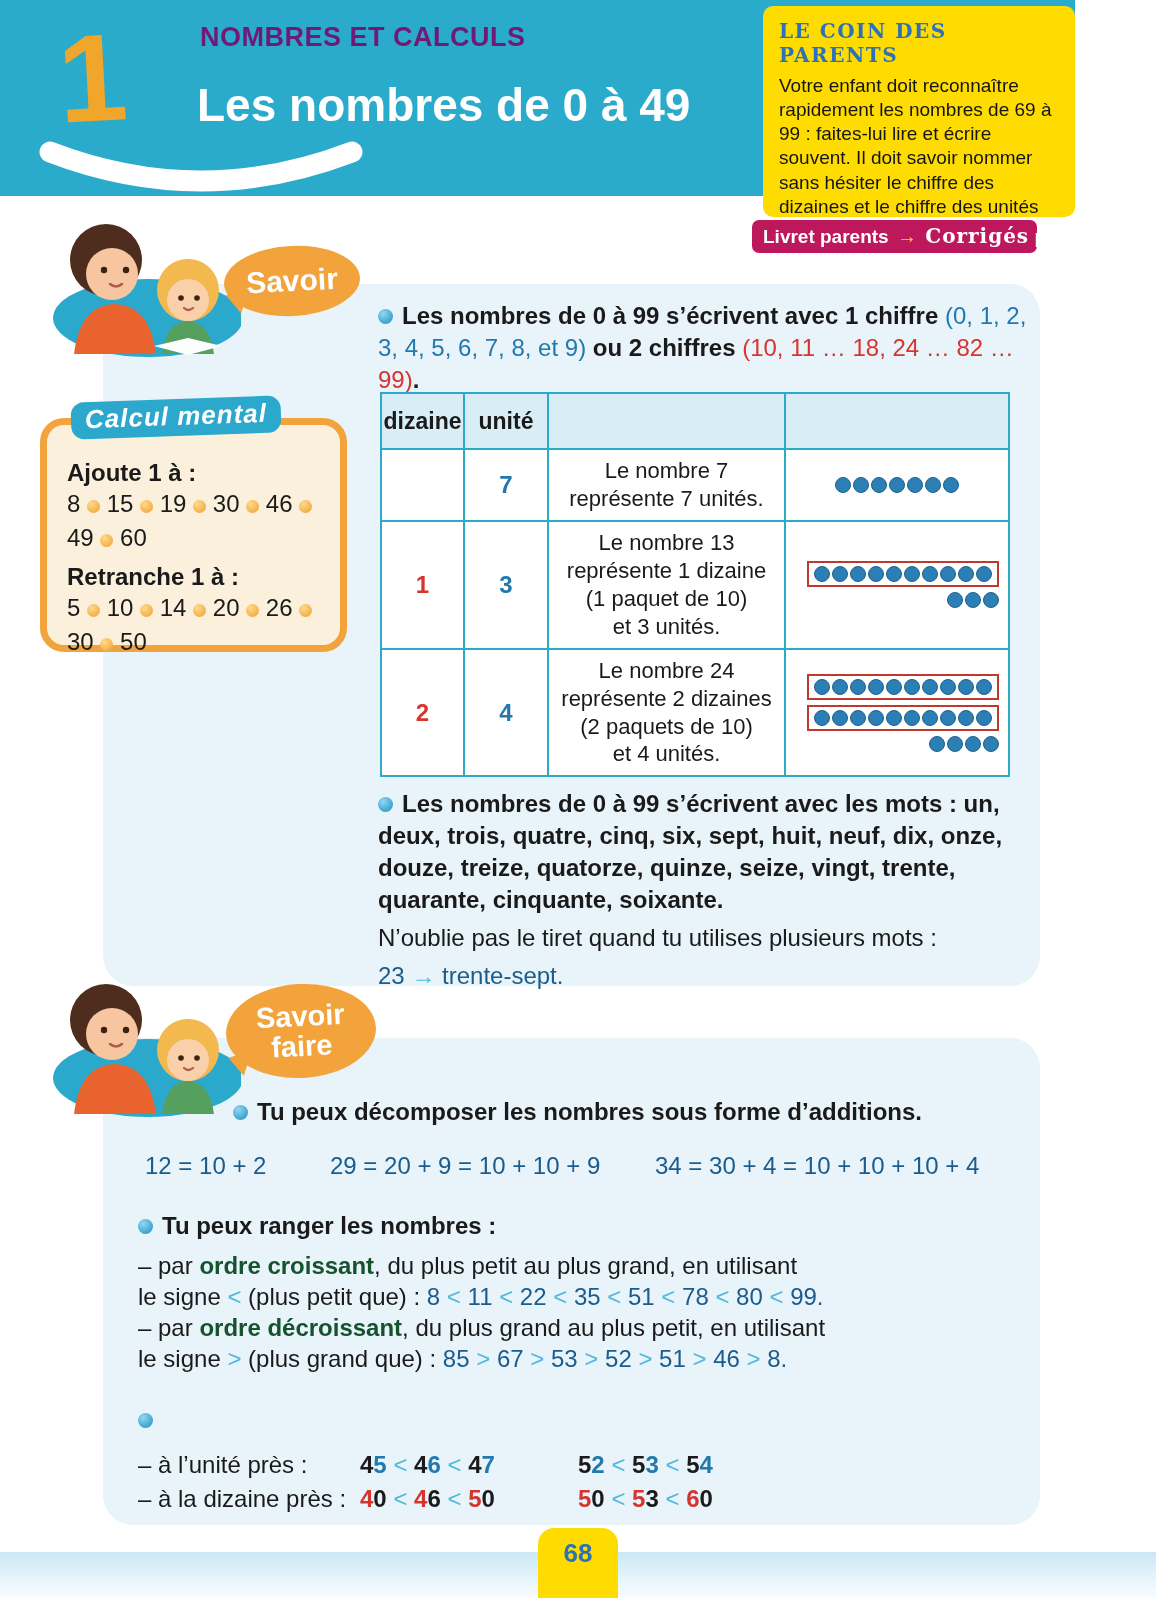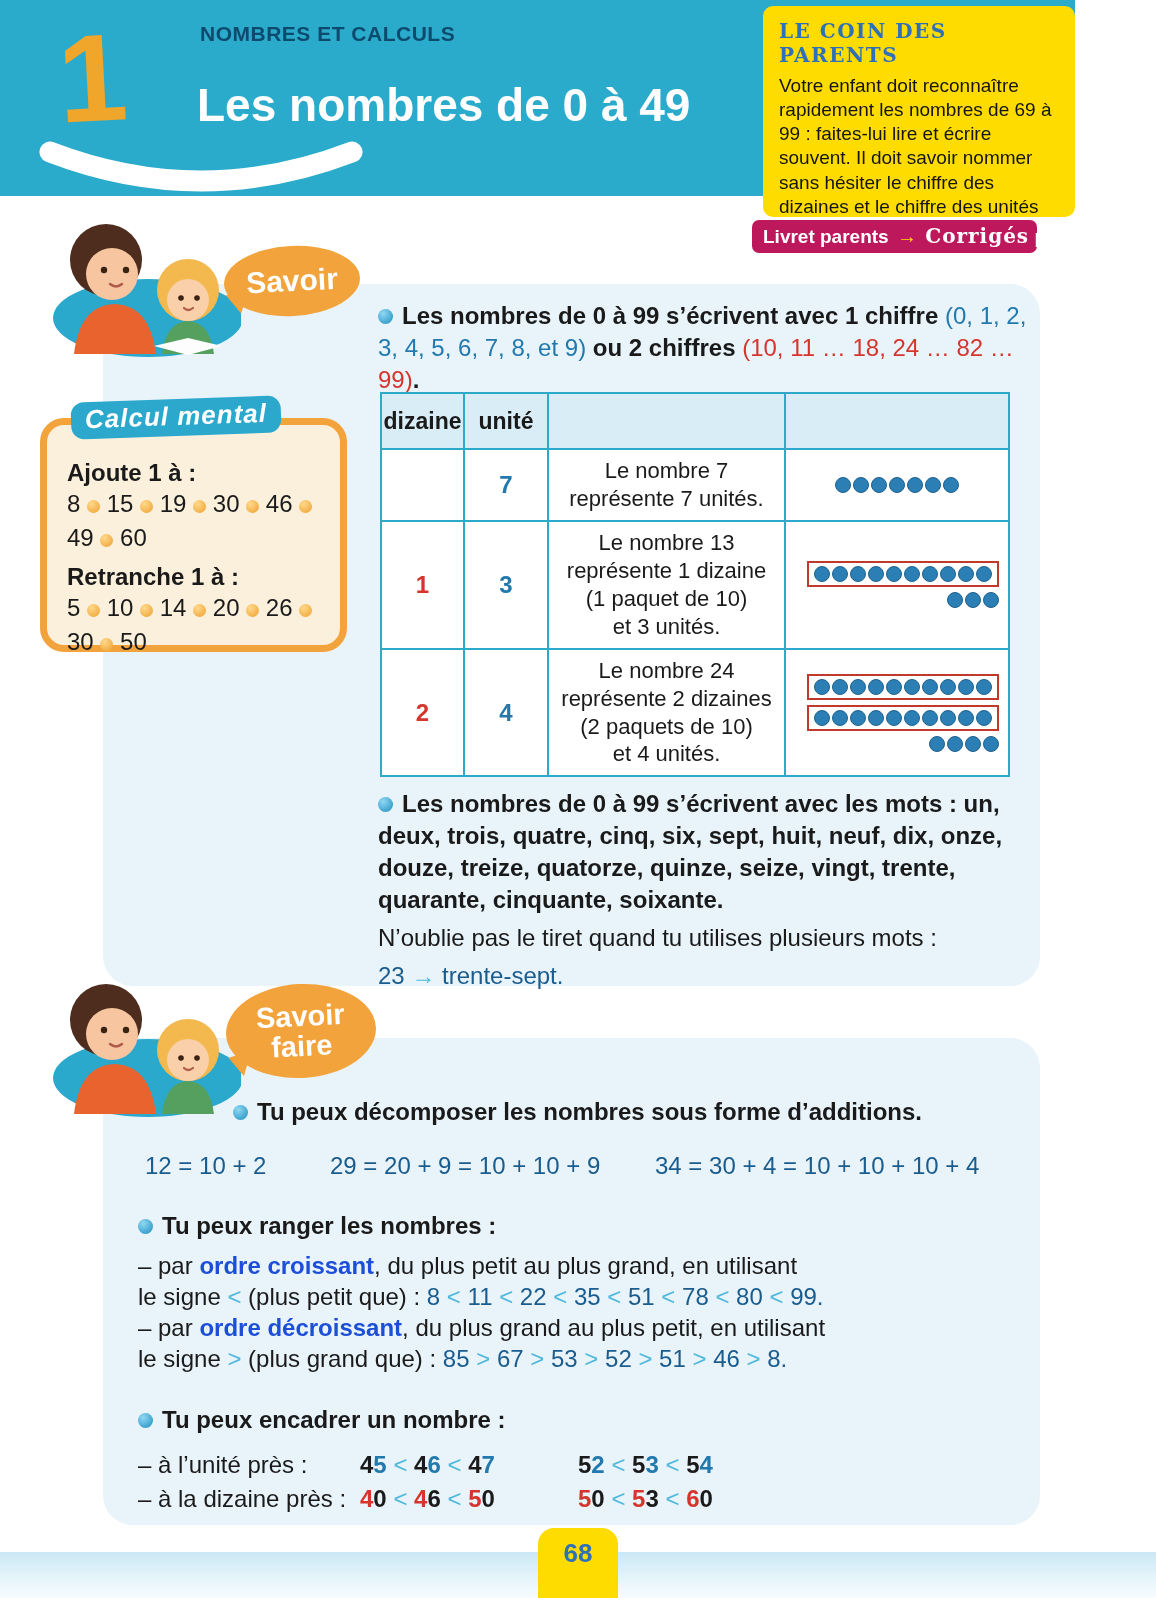--- a/index.html
+++ b/index.html
@@ -5,22 +5,22 @@
   html,body{margin:0;padding:0;background:#fff;}
   .page{position:relative;width:1156px;height:1598px;background:#ffffff;overflow:hidden;
         font-family:"Liberation Sans",sans-serif;color:#1a1a1a;}
 
   
   .topbar{position:absolute;left:0;top:0;width:1075px;height:196px;background:#2aabcb;
           border-bottom-right-radius:44px;}
   .unit-number{position:absolute;left:58px;top:16px;font-size:124px;font-weight:bold;
                color:#f0a52b;line-height:1;transform:rotate(-3deg);}
   .smile{position:absolute;left:36px;top:138px;}
-  .category{position:absolute;left:200px;top:22px;font-size:21px;font-weight:bold;
-            color:#0c4a6e;letter-spacing:.5px;}
+  .category{position:absolute;left:200px;top:22px;font-size:27px;font-weight:bold;
+            color:#701a75;letter-spacing:.5px;}
   .title{position:absolute;left:197px;top:78px;margin:0;font-size:46px;font-weight:bold;color:#ffffff;}
 
   
   .parents-box{position:absolute;left:763px;top:6px;width:312px;height:211px;background:#ffdc00;
                border-radius:10px;padding:13px 16px 10px 16px;box-sizing:border-box;z-index:5;}
   .parents-title{font-family:"DejaVu Serif","Liberation Serif",serif;font-size:20px;font-weight:bold;
                  color:#2d71b8;letter-spacing:1.5px;margin-bottom:7px;}
   .parents-body{margin:0;font-size:19px;line-height:1.27;color:#151515;}
   .livret-bar{position:absolute;left:752px;top:220px;width:285px;height:33px;background:#be185d;
               border-radius:7px;color:#fff;font-size:19px;font-weight:bold;line-height:33px;
@@ -87,21 +87,21 @@
   .dot{width:16px;height:16px;border-radius:50%;background:#2b7fb5;border:1px solid #1f618d;box-sizing:border-box;}
 
   
   .sf-b1{position:absolute;left:233px;top:1096px;width:760px;z-index:6;}
   .eq-row{position:absolute;left:103px;top:1152px;width:937px;height:34px;z-index:6;}
   .eq{position:absolute;top:0;font-size:24px;color:#1a5c8d;white-space:nowrap;}
   .eq0{left:42px;} .eq1{left:227px;} .eq2{left:552px;}
   .ranger{position:absolute;left:138px;top:1210px;width:860px;z-index:6;}
   .rg-title{margin:0 0 8px 0;}
   .rg-line{margin:0;font-size:24px;line-height:31px;white-space:nowrap;}
-  .kw{color:#1d4ed8;font-weight:bold;text-align:center;}
+  .kw{color:#14532d;font-weight:bold;text-align:center;}
   .sign{color:#4fb9dc;}
   .num{color:#1a5c8d;}
   .encadrer{position:absolute;left:138px;top:1404px;width:880px;z-index:6;}
   .enc-rows{margin-top:12px;}
   .enc-row{font-size:24px;line-height:34px;white-space:nowrap;}
   .enc-label{display:inline-block;width:222px;}
   .enc-group{display:inline-block;}
   .enc-group.g0{width:218px;}
   .enc-num{font-weight:bold;}
   .d-black{color:#1a1a1a;} .d-blue{color:#2179ae;} .d-red{color:#d6352e;}
@@ -334,21 +334,21 @@
     <div>
         <p class="rg-line">– par <span class="kw">ordre croissant</span>, du plus petit au plus grand, en utilisant</p>
         <p class="rg-line">le signe <span class="sign">&lt;</span> (plus petit que) : <span class="num">8</span><span class="sign"> &lt; </span><span class="num">11</span><span class="sign"> &lt; </span><span class="num">22</span><span class="sign"> &lt; </span><span class="num">35</span><span class="sign"> &lt; </span><span class="num">51</span><span class="sign"> &lt; </span><span class="num">78</span><span class="sign"> &lt; </span><span class="num">80</span><span class="sign"> &lt; </span><span class="num">99</span><span class="num">.</span></p>
         <p class="rg-line">– par <span class="kw">ordre décroissant</span>, du plus grand au plus petit, en utilisant</p>
         <p class="rg-line">le signe <span class="sign">&gt;</span> (plus grand que) : <span class="num">85</span><span class="sign"> &gt; </span><span class="num">67</span><span class="sign"> &gt; </span><span class="num">53</span><span class="sign"> &gt; </span><span class="num">52</span><span class="sign"> &gt; </span><span class="num">51</span><span class="sign"> &gt; </span><span class="num">46</span><span class="sign"> &gt; </span><span class="num">8</span><span class="num">.</span></p>
       </div>
   </div>
 
   <div class="encadrer">
     <p class="para bold" style="margin:0;">
-      <span class="bullet-dot"></span><span>Tu peux encadrer un nombre :</span>
+      <span class="bullet-dot"></span>
     </p>
     <div class="enc-rows">
         <div class="enc-row"><span class="enc-label">– à l’unité près :</span><span class="enc-group g0"><span class="enc-num"><span class="d-black">4</span><span class="d-blue">5</span></span><span class="sign"> &lt; </span><span class="enc-num"><span class="d-black">4</span><span class="d-blue">6</span></span><span class="sign"> &lt; </span><span class="enc-num"><span class="d-black">4</span><span class="d-blue">7</span></span></span><span class="enc-group g1"><span class="enc-num"><span class="d-black">5</span><span class="d-blue">2</span></span><span class="sign"> &lt; </span><span class="enc-num"><span class="d-black">5</span><span class="d-blue">3</span></span><span class="sign"> &lt; </span><span class="enc-num"><span class="d-black">5</span><span class="d-blue">4</span></span></span></div>
         <div class="enc-row"><span class="enc-label">– à la dizaine près :</span><span class="enc-group g0"><span class="enc-num"><span class="d-red">4</span><span class="d-black">0</span></span><span class="sign"> &lt; </span><span class="enc-num"><span class="d-red">4</span><span class="d-black">6</span></span><span class="sign"> &lt; </span><span class="enc-num"><span class="d-red">5</span><span class="d-black">0</span></span></span><span class="enc-group g1"><span class="enc-num"><span class="d-red">5</span><span class="d-black">0</span></span><span class="sign"> &lt; </span><span class="enc-num"><span class="d-red">5</span><span class="d-black">3</span></span><span class="sign"> &lt; </span><span class="enc-num"><span class="d-red">6</span><span class="d-black">0</span></span></span></div>
       </div>
   </div>
 
   <div class="footer-strip"></div>
   <div class="page-tab">
     <div class="page-num">68</div>

